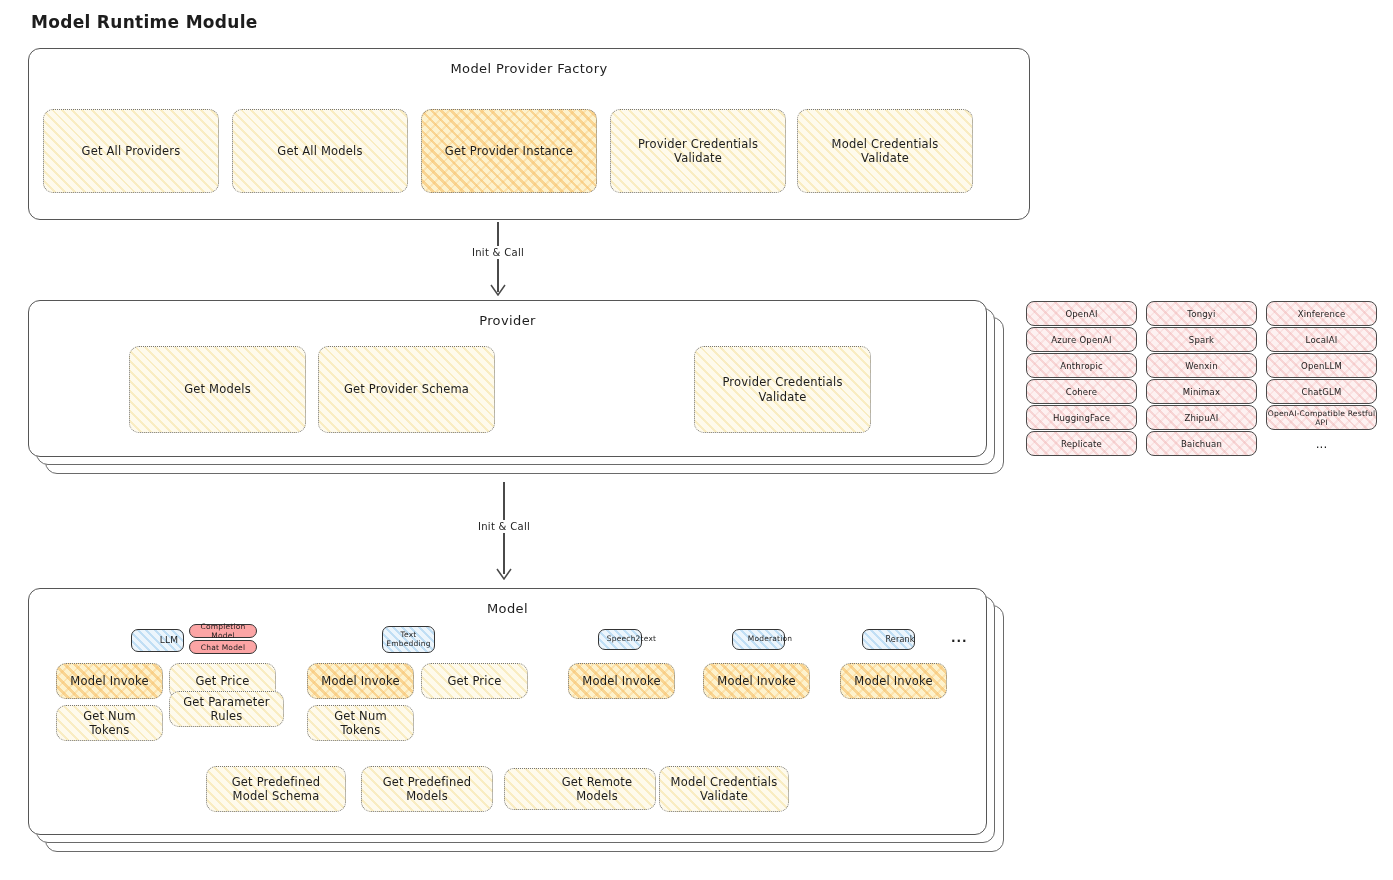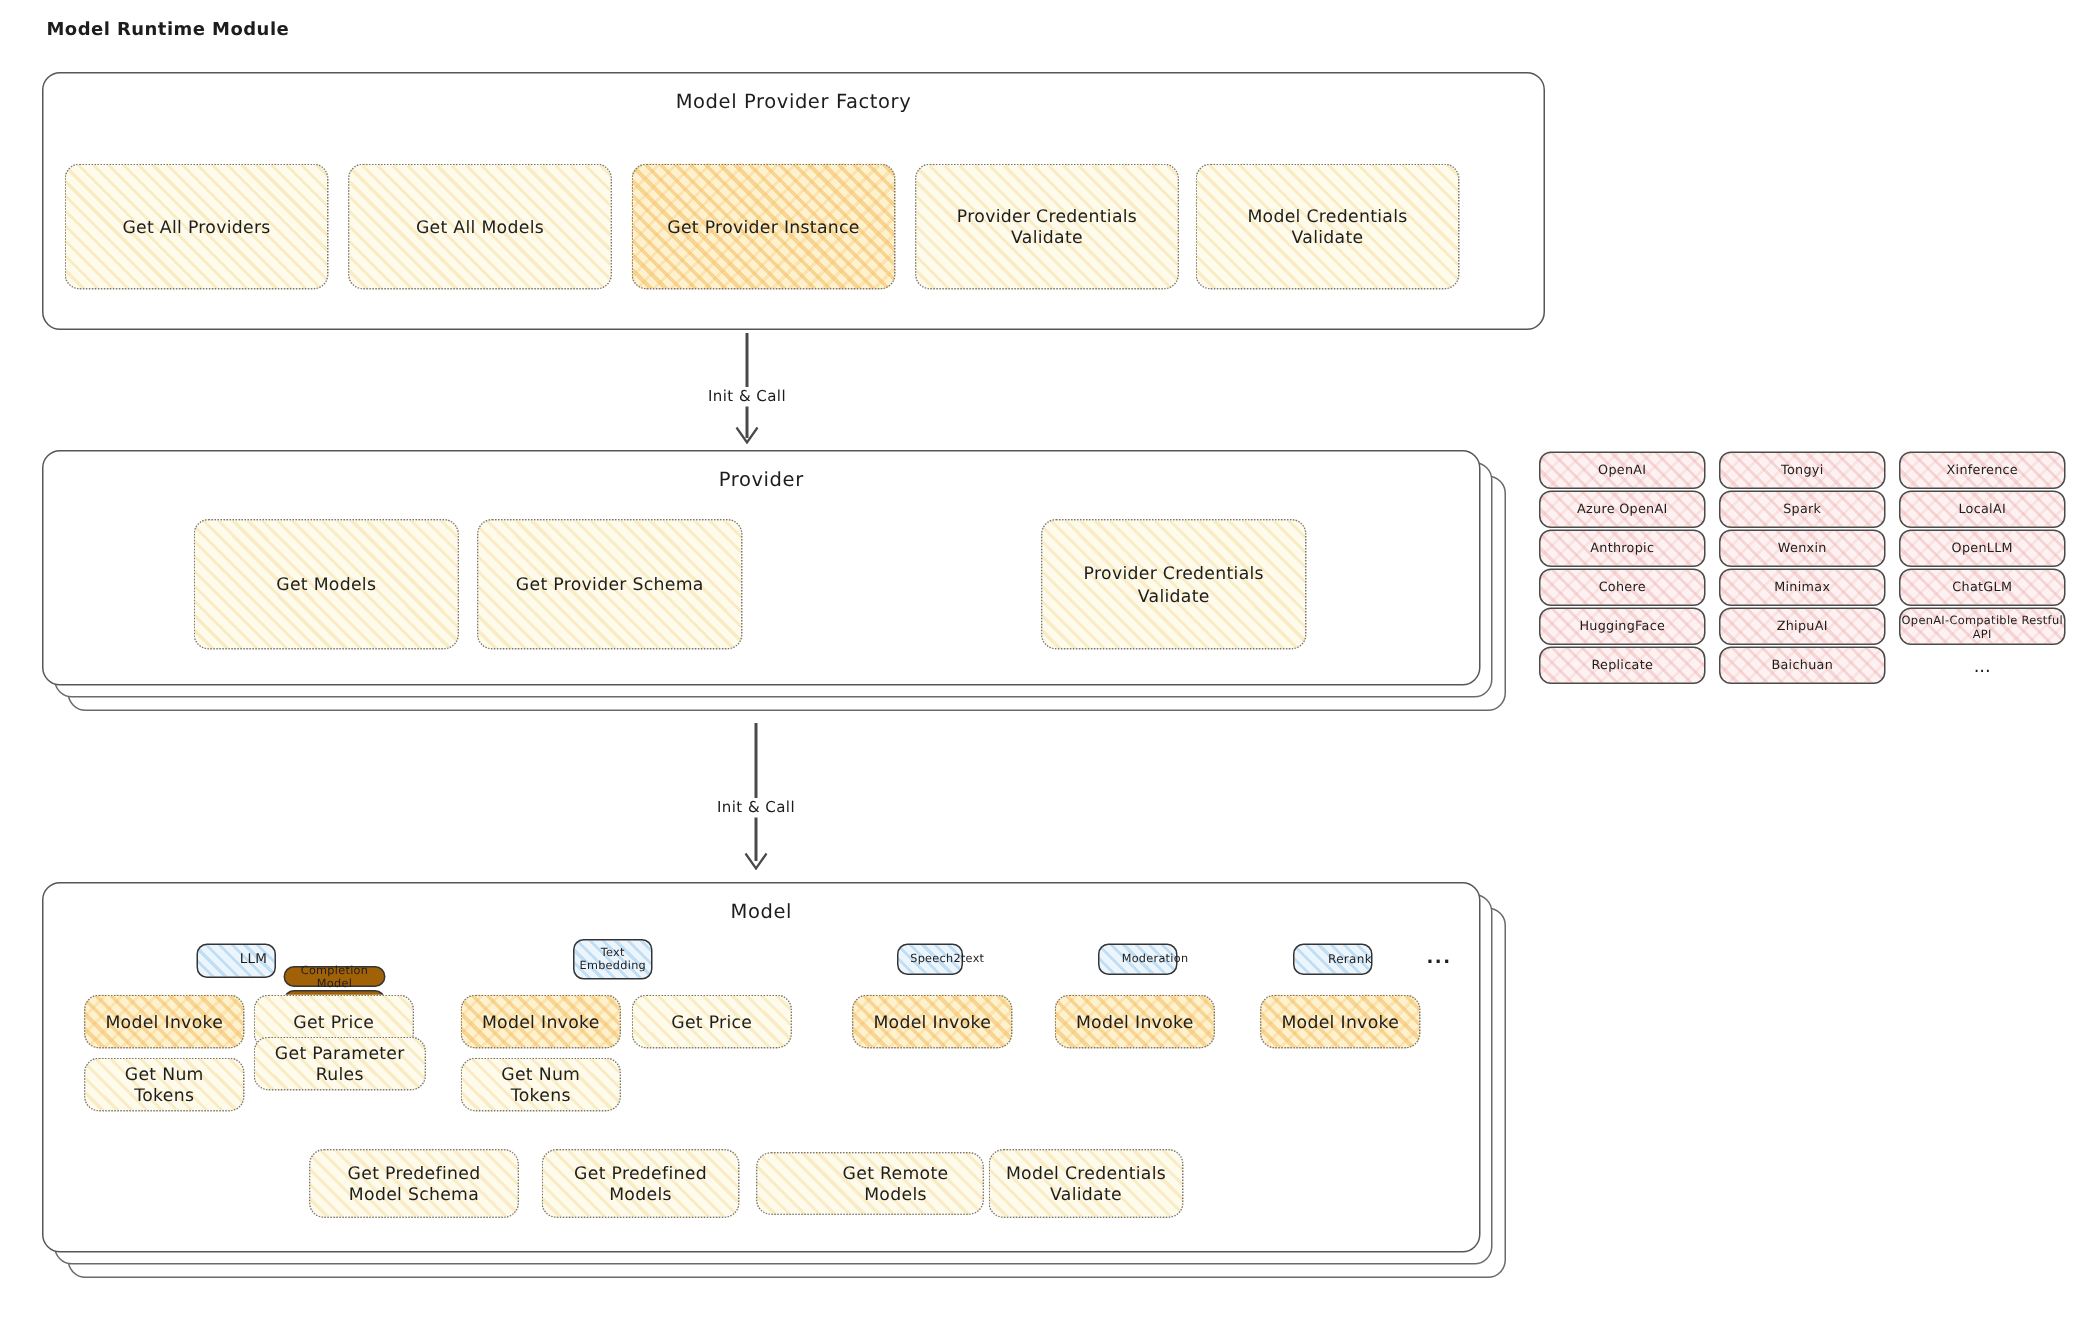--- a/index.html
+++ b/index.html
@@ -2,21 +2,21 @@
 <html><head>
 <meta charset="utf-8">
 <style>
   html,body{margin:0;padding:0;background:#ffffff;}
   #canvas{
     position:relative;width:1393px;height:880px;overflow:hidden;
     font-family:"DejaVu Sans","Liberation Sans",sans-serif;
     color:#1d1d1d;background:#ffffff;
   }
   .abs{position:absolute;}
-  .page-title{font-size:12px;font-weight:bold;letter-spacing:.3px;}
+  .page-title{font-size:17px;font-weight:bold;letter-spacing:.3px;}
   
   .panel{
     position:absolute;background:#fff;border:1.4px solid #565656;border-radius:12px;
   }
   .layer{position:absolute;background:#fff;border:1.4px solid #6a6a6a;border-radius:12px;}
   .panel-title{
     position:absolute;left:0;right:0;top:12px;text-align:center;
     font-size:13px;letter-spacing:.4px;
   }
   
@@ -56,28 +56,28 @@
     position:absolute;display:flex;align-items:center;justify-content:center;text-align:center;
     border:1.2px solid #343434;border-radius:7px;box-sizing:border-box;
     font-size:8px;line-height:1.15;letter-spacing:.2px;
     background-color:#ecf5fc;
     background-image:repeating-linear-gradient(45deg,rgba(140,195,235,.45) 0 2px,transparent 2px 6px);
     padding-left:23px;
   }
   .tag-white{
     position:absolute;display:flex;align-items:center;justify-content:center;text-align:center;
     border:1.1px solid #343434;border-radius:7px;box-sizing:border-box;
-    font-size:7.5px;background:#a16207;letter-spacing:.2px;margin-top:20px;
+    font-size:7.5px;background:#fca5a5;letter-spacing:.2px;
   }
   .ellipsis{position:absolute;font-size:12px;font-weight:bold;letter-spacing:1px;}
   
   .vline{position:absolute;width:1.5px;background:#4a4a4a;}
   .arrow-label{
     position:absolute;transform:translateX(-50%);background:#fff;padding:1px 5px;
-    font-size:10px;letter-spacing:.3px;white-space:nowrap;margin-top:12px;
+    font-size:10px;letter-spacing:.3px;white-space:nowrap;
   }
   .arrow-head{position:absolute;}
 </style>
 </head>
 <body>
 
 <div id="canvas">
 
   <div class="abs page-title" style="left:31px;top:12px;">Model Runtime Module</div>
 

